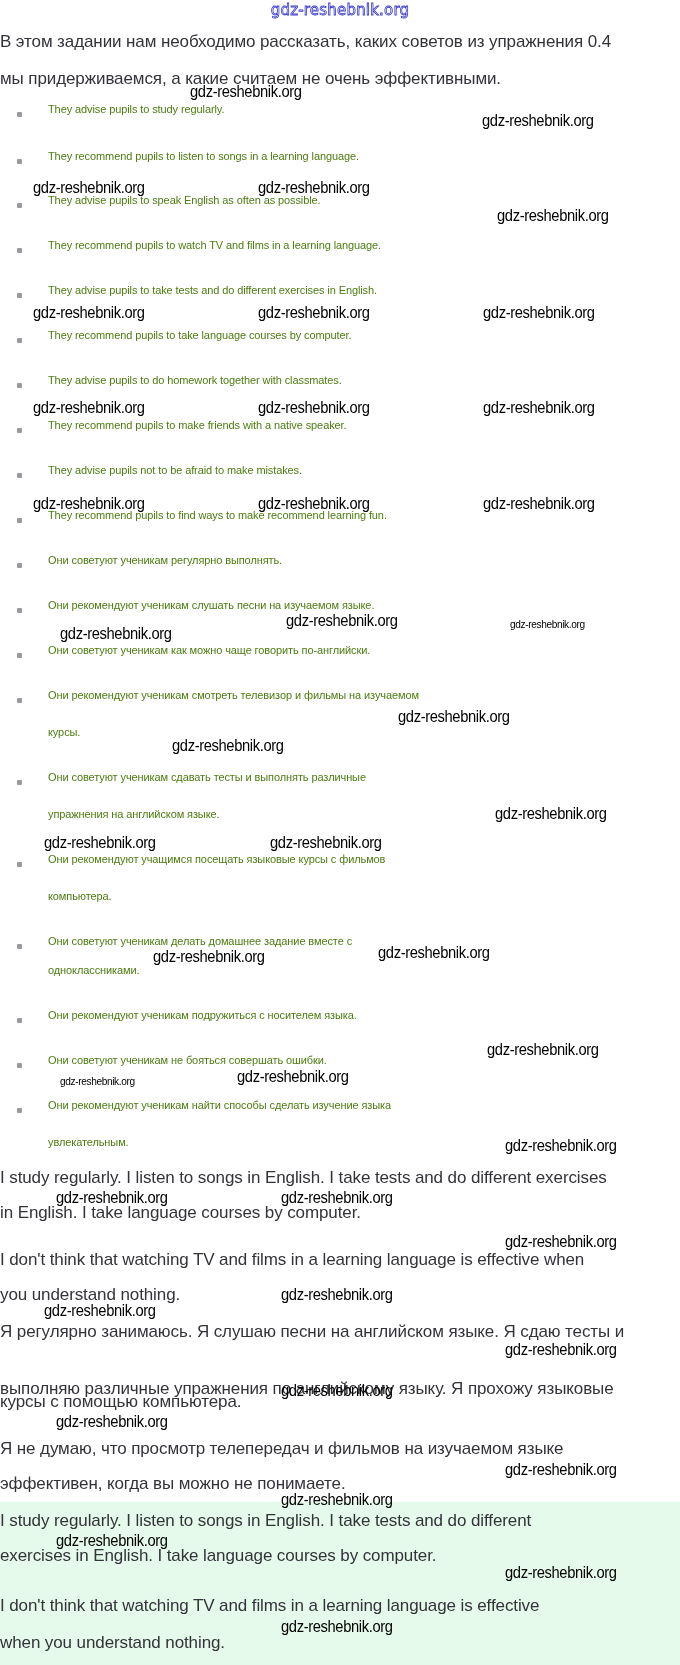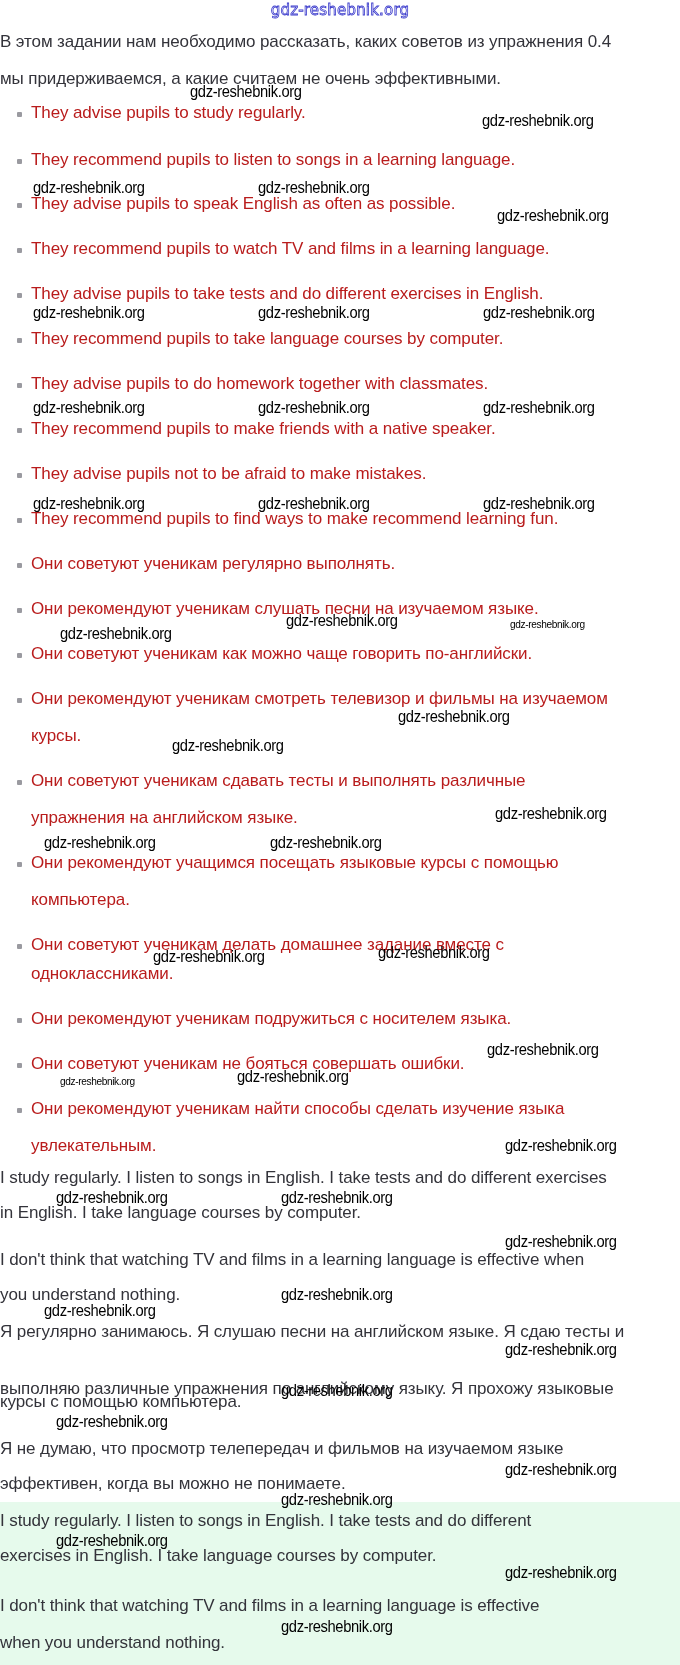--- a/index.html
+++ b/index.html
@@ -3,21 +3,21 @@
 <meta charset="utf-8">
 <style>
   html, body { margin:0; padding:0; background:#ffffff; }
   body { width:680px; height:1665px; position:relative; overflow:hidden;
          font-family:"Liberation Sans", sans-serif; color:#33333a; }
   .site-header { position:absolute; left:0; top:1px; width:680px; text-align:center; }
   .site-link { font-family:"DejaVu Sans", sans-serif; font-size:15px; color:#ffffff;
                -webkit-text-stroke:0.8px #3a3acc; letter-spacing:0.2px; text-decoration:none; }
   .line { position:absolute; left:0; font-size:17px; white-space:nowrap; color:#33333a; letter-spacing:-0.1px; }
   .bullet { position:absolute; left:17px; width:5px; height:5px; background:#9a9aa0; border-radius:1px; }
-  .li-text { position:absolute; left:31px; font-size:17px; white-space:nowrap; color:#b91c1c; letter-spacing:-0.1px; }
+  .li-text { position:absolute; left:48px; font-size:11px; white-space:nowrap; color:#4d7c0f; letter-spacing:-0.1px; }
   .wm { position:absolute; font-family:"Liberation Sans", sans-serif; font-size:16px; color:#000;
         white-space:nowrap; letter-spacing:-0.4px; transform:scaleX(0.92); transform-origin:left; }
   .wm.small { font-size:11px; }
   .highlight { position:absolute; left:0; top:1502px; width:680px; height:163px; background:#e6faec; }
 </style>
 </head>
 <body>
 
 <div class="highlight"></div>
 
@@ -89,21 +89,21 @@
       <span class="li-text" style="top:689px">Они рекомендуют ученикам смотреть телевизор и фильмы на изучаемом</span>
       <span class="li-text" style="top:726px">курсы.</span>
     </div>
   <div>
       <span class="bullet" style="top:780px"></span>
       <span class="li-text" style="top:771px">Они советуют ученикам сдавать тесты и выполнять различные</span>
       <span class="li-text" style="top:808px">упражнения на английском языке.</span>
     </div>
   <div>
       <span class="bullet" style="top:862px"></span>
-      <span class="li-text" style="top:853px">Они рекомендуют учащимся посещать языковые курсы с помощью</span>
+      <span class="li-text" style="top:853px">Они рекомендуют учащимся посещать языковые курсы с фильмов</span>
       <span class="li-text" style="top:890px">компьютера.</span>
     </div>
   <div>
       <span class="bullet" style="top:944px"></span>
       <span class="li-text" style="top:935px">Они советуют ученикам делать домашнее задание вместе с</span>
       <span class="li-text" style="top:964px">одноклассниками.</span>
     </div>
   <div>
       <span class="bullet" style="top:1018px"></span>
       <span class="li-text" style="top:1009px">Они рекомендуют ученикам подружиться с носителем языка.</span>

